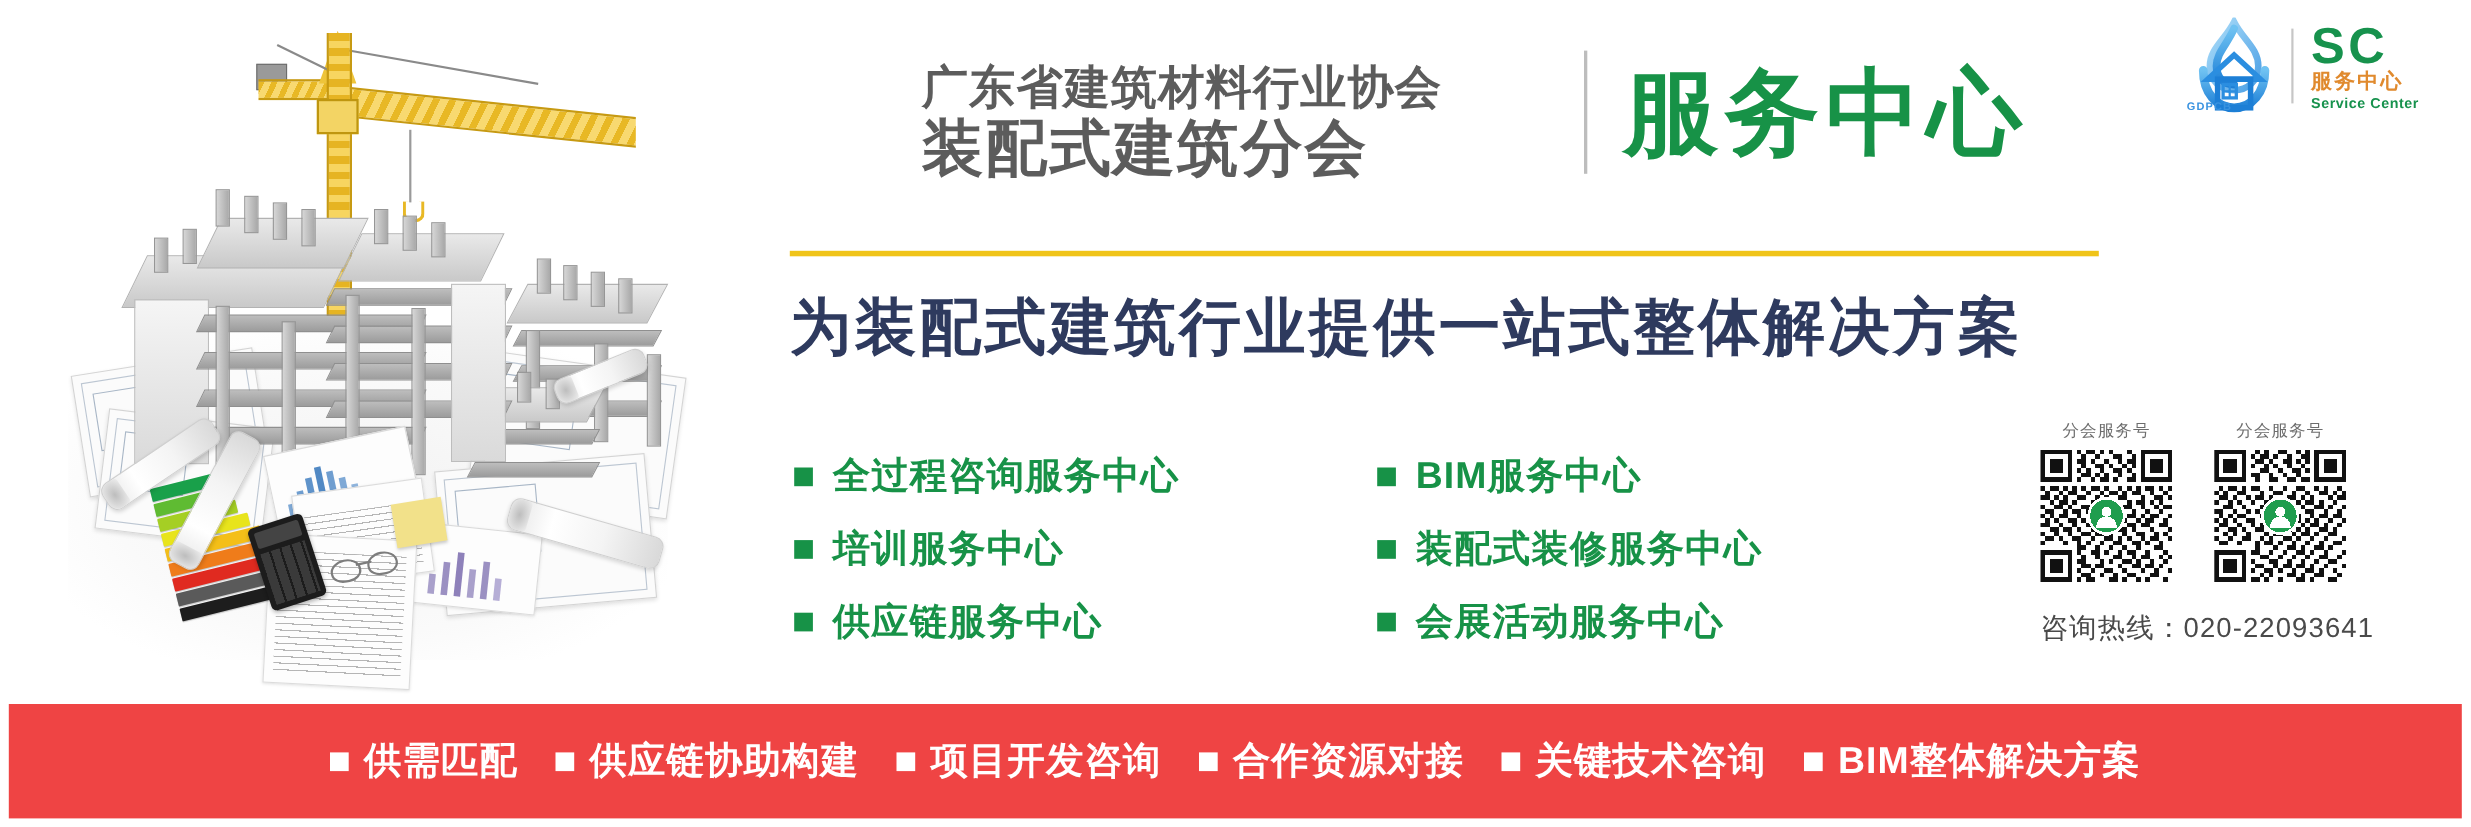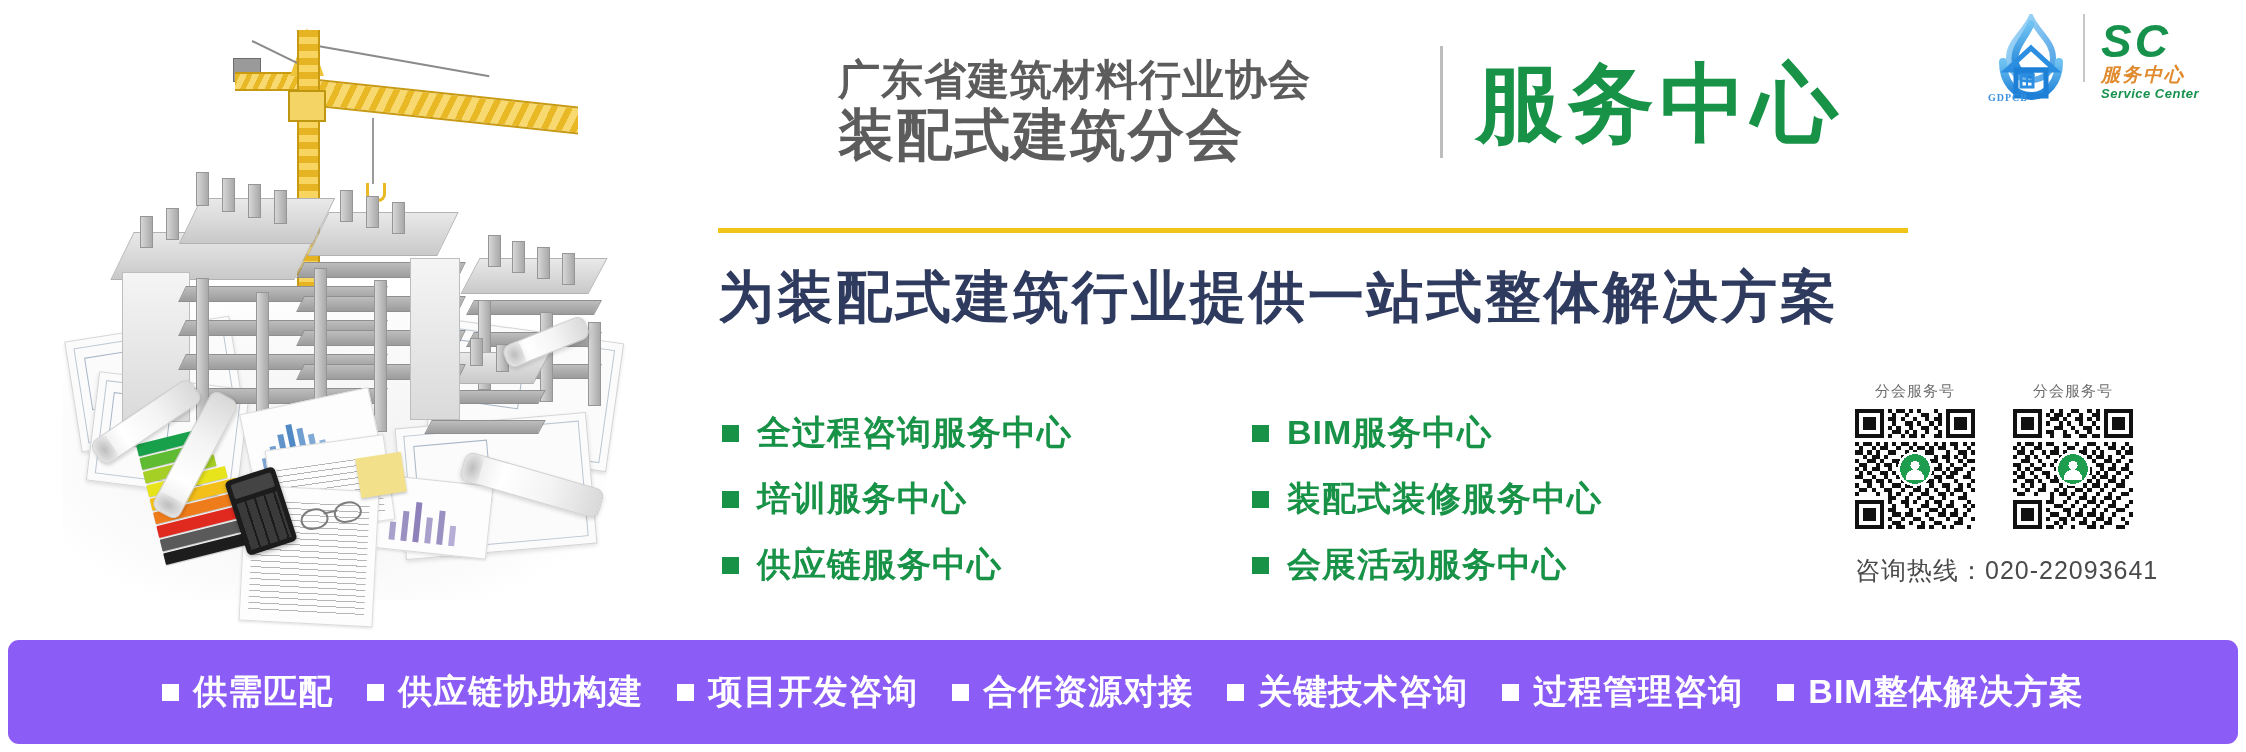--- a/index.html
+++ b/index.html
@@ -74,40 +74,40 @@
      font-weight:700;color:#2e3a5e;letter-spacing:3px;white-space:nowrap;}
 
   
   #svc-cols{position:absolute;left:722px;top:400px;width:1060px;display:flex;align-items:flex-end;}
   .svc-col{width:570px;}
   .svc-item{display:flex;align-items:center;height:66px;color:#179247;
      font-size:34px;font-weight:700;letter-spacing:1px;white-space:nowrap;}
   .svc-item .sq{width:17px;height:17px;background:#179247;margin-right:18px;flex:0 0 auto;}
 
   
-  #logo{position:absolute;left:1985px;top:14px;width:240px;height:92px;display:flex;font-style:italic;}
+  #logo{position:absolute;left:1985px;top:14px;width:240px;height:92px;display:flex;align-items:center;}
   #logo-mark{position:relative;width:92px;height:88px;flex:0 0 auto;}
   #logo-div{width:2px;height:68px;background:#c6c6c6;margin:0 16px 0 6px;flex:0 0 auto;}
   #logo-txt{display:flex;flex-direction:column;justify-content:center;}
   #logo-sc{font-size:46px;line-height:44px;font-weight:700;color:#17924d;letter-spacing:3px;}
   #logo-cn{font-size:19px;line-height:23px;font-weight:700;color:#e08a2e;letter-spacing:2px;}
   #logo-en{font-size:13px;line-height:16px;font-weight:700;color:#17924d;letter-spacing:.5px;}
-  #gdpcb{position:absolute;left:1988px;top:92px;font-size:10px;color:#3a93e0;letter-spacing:1px;font-weight:700;font-family:Liberation Serif, serif;}
+  #gdpcb{position:absolute;left:1988px;top:92px;font-size:10px;color:#3a93e0;letter-spacing:1px;font-weight:700;}
 
   
   #qr-wrap{position:absolute;left:1855px;top:382px;width:370px;}
   .qr-group{display:flex;gap:38px;}
   .qr-one{width:120px;text-align:center;}
   .qr-cap{font-size:15px;color:#6d6d6d;margin-bottom:8px;letter-spacing:1px;}
   .qr-img{width:120px;height:120px;background:#fff;position:relative;}
   #hotline{position:absolute;left:1855px;top:554px;font-size:25px;color:#4a4a4a;letter-spacing:1px;white-space:nowrap;}
 
   
-  #footer{position:absolute;left:8px;top:640px;width:2230px;height:104px;background:#8b5cf6;
-     display:flex;align-items:center;justify-content:center;border-radius:11px;}
+  #footer{position:absolute;left:8px;top:640px;width:2230px;height:104px;background:#ef4444;
+     display:flex;align-items:center;justify-content:center;}
   #footer-inner{display:flex;align-items:center;gap:34px;}
   .f-item{display:flex;align-items:center;color:#ffffff;font-size:34px;font-weight:700;
      letter-spacing:1px;white-space:nowrap;}
   .f-item .sq{width:17px;height:17px;background:#ffffff;margin-right:14px;flex:0 0 auto;}
 </style>
 </head>
 <body>
 
 <div id="banner">
 
@@ -828,22 +828,18 @@
       <div class="f-item">
         <span class="sq"></span>
         <span>合作资源对接</span>
       </div>
       <div class="f-item">
         <span class="sq"></span>
         <span>关键技术咨询</span>
       </div>
       <div class="f-item">
         <span class="sq"></span>
-        <span>过程管理咨询</span>
-      </div>
-      <div class="f-item">
-        <span class="sq"></span>
         <span>BIM整体解决方案</span>
       </div>
     </div>
   </div>
 
 </div>
 
 </body></html>

